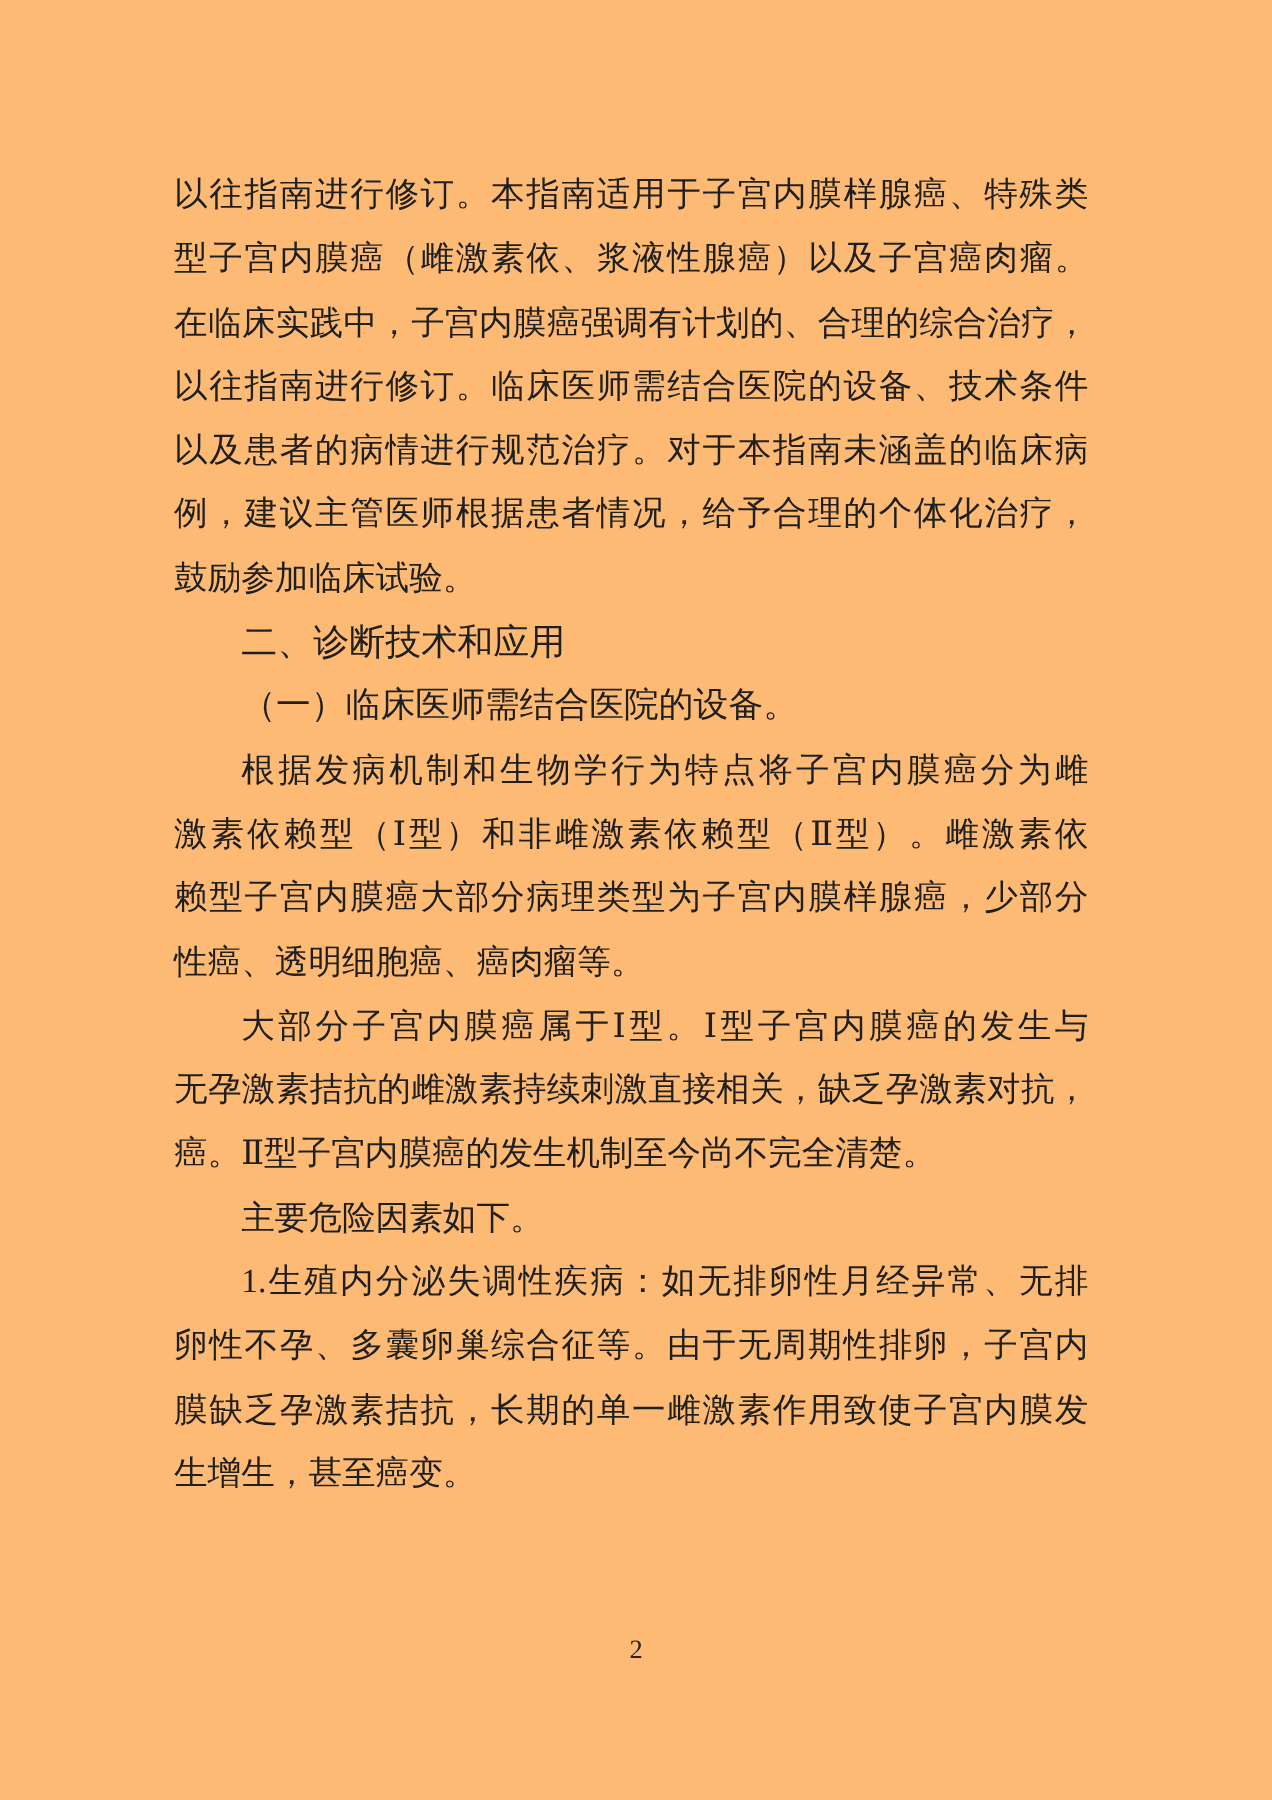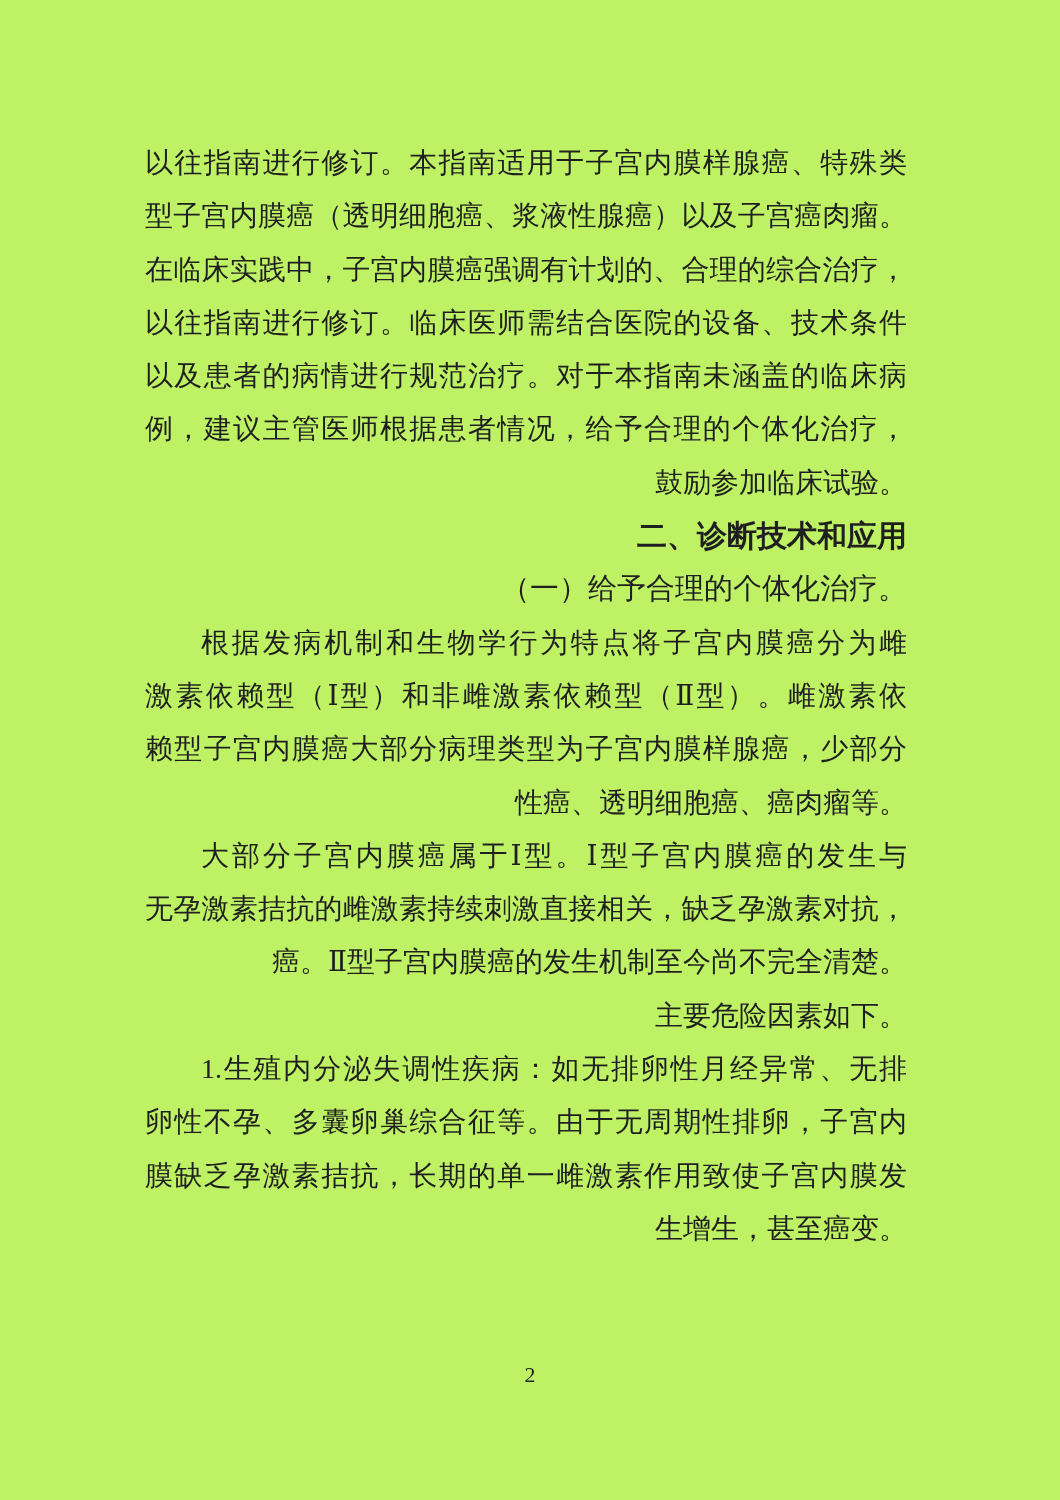--- a/index.html
+++ b/index.html
@@ -4,52 +4,51 @@
 <style>
   html, body {
     margin: 0;
     padding: 0;
     background: #e8e8e8;
   }
   .page {
     position: relative;
     width: 1060px;
     height: 1500px;
-    background: #bef264;
+    background: #fdba74;
     font-family: "Liberation Serif", "DejaVu Serif", serif;
     color: #1f1f1f;
     overflow: hidden;
     margin: 0 auto;
   }
   .content {
     position: absolute;
     left: 145px;
     top: 136px;
     width: 762px;
   }
   .ln {
     height: 53.3px;
     line-height: 53.3px;
     font-size: 28px;
     overflow: visible;
-    text-align: right;
   }
   
   .just {
     text-align: justify;
     text-align-last: justify;
   }
   
   .ind {
     text-indent: 56px;
   }
   
   .head {
     font-family: "Liberation Sans", "DejaVu Sans", sans-serif;
-    font-weight: 700;
+    font-weight: 400;
     font-size: 30px;
   }
   
   .kai {
     font-size: 29px;
   }
   .pagenum {
     position: absolute;
     left: 0;
     right: 0;
@@ -60,30 +59,30 @@
     color: #222222;
   }
 </style>
 </head>
 <body>
 
 <div class="page">
   <div class="content">
 
     <div class="ln just">以往指南进行修订。本指南适用于子宫内膜样腺癌、特殊类</div>
-    <div class="ln just">型子宫内膜癌（透明细胞癌、浆液性腺癌）以及子宫癌肉瘤。</div>
+    <div class="ln just">型子宫内膜癌（雌激素依、浆液性腺癌）以及子宫癌肉瘤。</div>
     <div class="ln just">在临床实践中，子宫内膜癌强调有计划的、合理的综合治疗，</div>
     <div class="ln just">以往指南进行修订。临床医师需结合医院的设备、技术条件</div>
     <div class="ln just">以及患者的病情进行规范治疗。对于本指南未涵盖的临床病</div>
     <div class="ln just">例，建议主管医师根据患者情况，给予合理的个体化治疗，</div>
     <div class="ln">鼓励参加临床试验。</div>
 
     <div class="ln head ind">二、诊断技术和应用</div>
 
-    <div class="ln kai ind">（一）给予合理的个体化治疗。</div>
+    <div class="ln kai ind">（一）临床医师需结合医院的设备。</div>
 
     <div class="ln just ind">根据发病机制和生物学行为特点将子宫内膜癌分为雌</div>
     <div class="ln just">激素依赖型（Ⅰ型）和非雌激素依赖型（Ⅱ型）。雌激素依</div>
     <div class="ln just">赖型子宫内膜癌大部分病理类型为子宫内膜样腺癌，少部分</div>
     <div class="ln">性癌、透明细胞癌、癌肉瘤等。</div>
 
     <div class="ln just ind">大部分子宫内膜癌属于Ⅰ型。Ⅰ型子宫内膜癌的发生与</div>
     <div class="ln just">无孕激素拮抗的雌激素持续刺激直接相关，缺乏孕激素对抗，</div>
     <div class="ln">癌。Ⅱ型子宫内膜癌的发生机制至今尚不完全清楚。</div>
 

